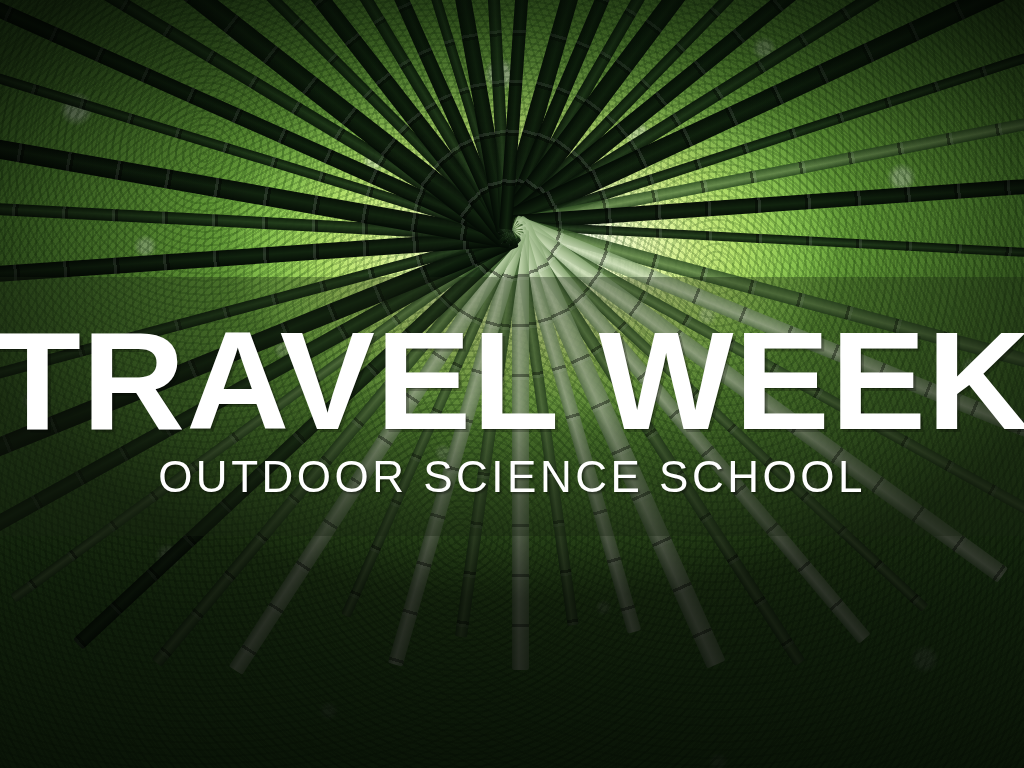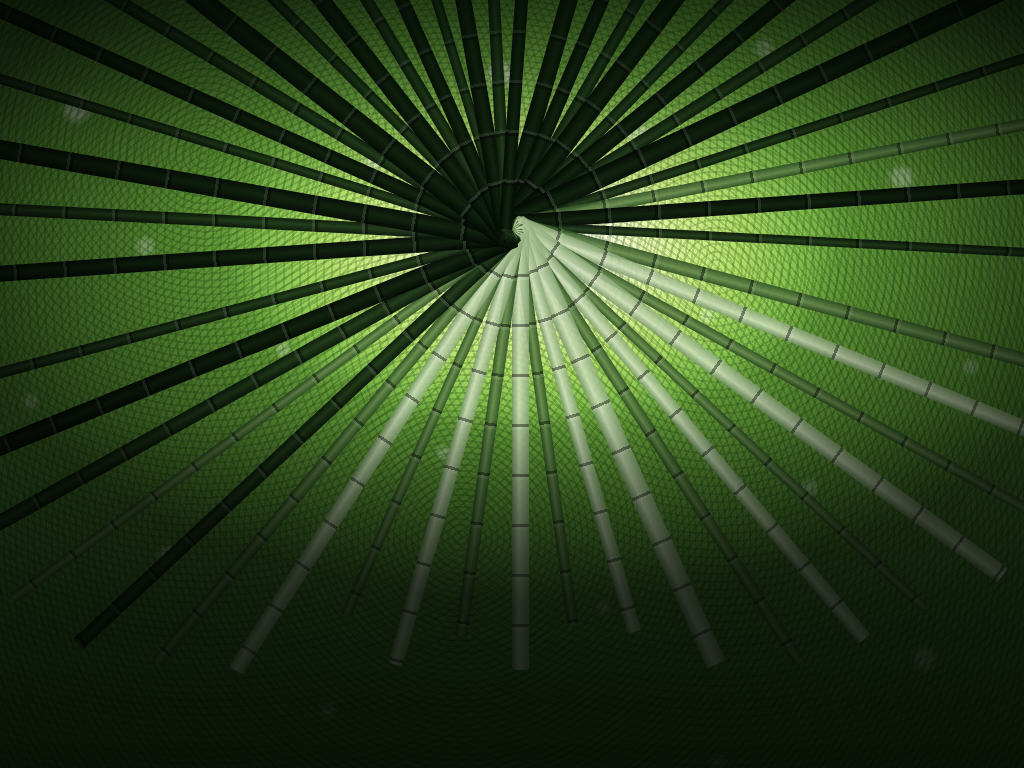--- a/index.html
+++ b/index.html
@@ -239,14 +239,18 @@
       <div class="culm black" style="width:16px;height:940px;transform:rotate(170deg);"></div>
       <div class="culm dark" style="width:12px;height:900px;transform:rotate(177deg);"></div>
       <div class="culm black" style="width:13px;height:900px;transform:rotate(184deg);"></div>
     </div>
 
     <div class="top-shade"></div>
     <div class="bottom-shade"></div>
     <div class="vignette"></div>
   </div>
 
+  <div class="band">
+    <h1 class="title">TRAVEL WEEK</h1>
+    <h2 class="subtitle">OUTDOOR SCIENCE SCHOOL</h2>
+  </div>
 
 </div>
 
 </body></html>

